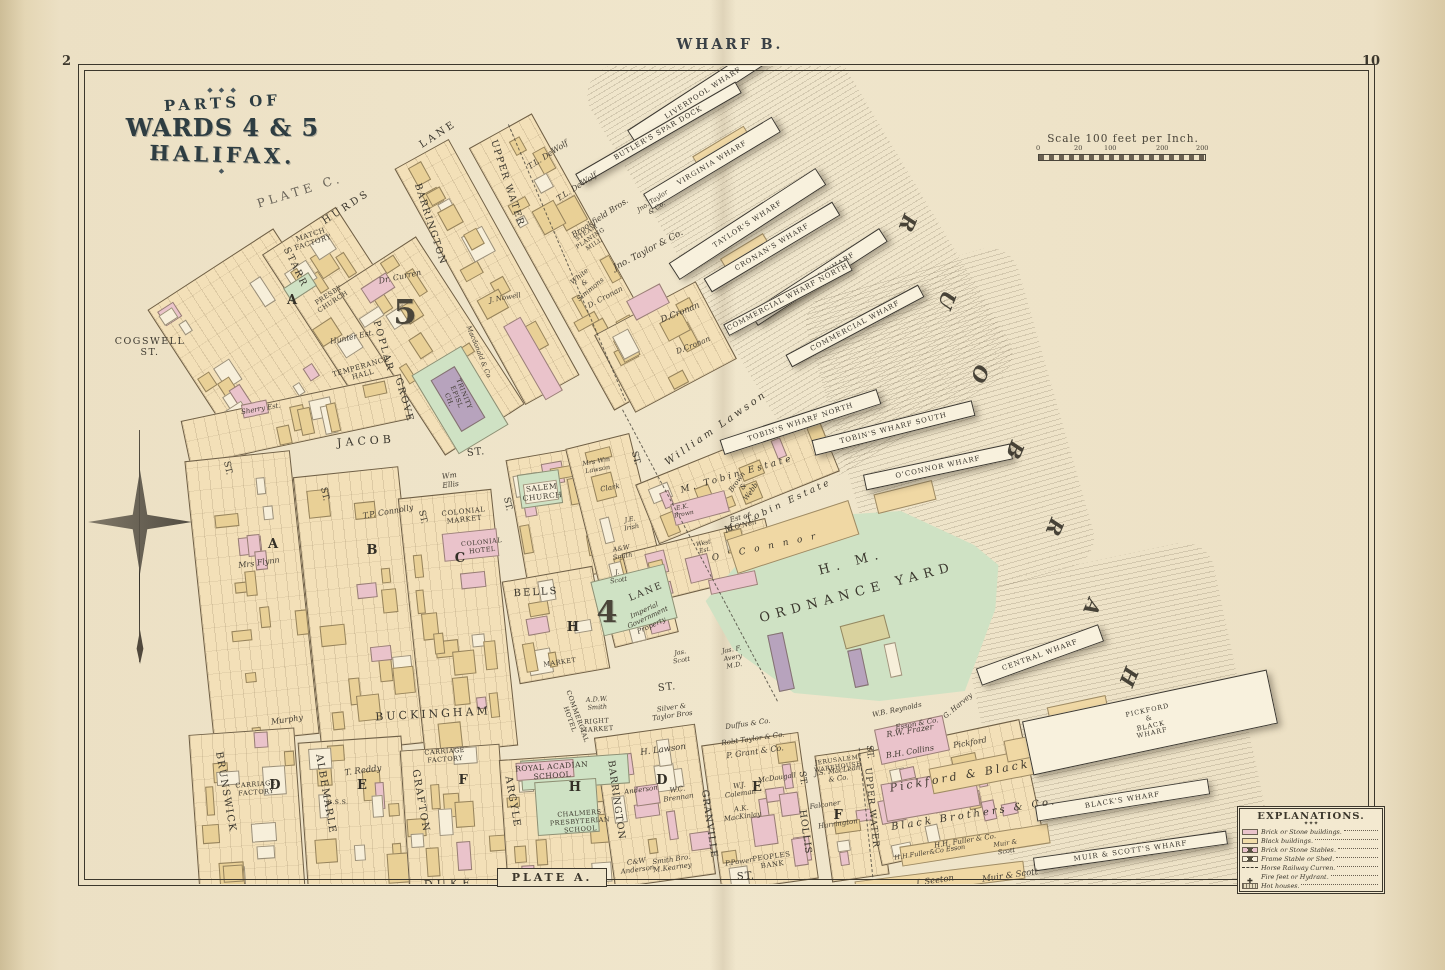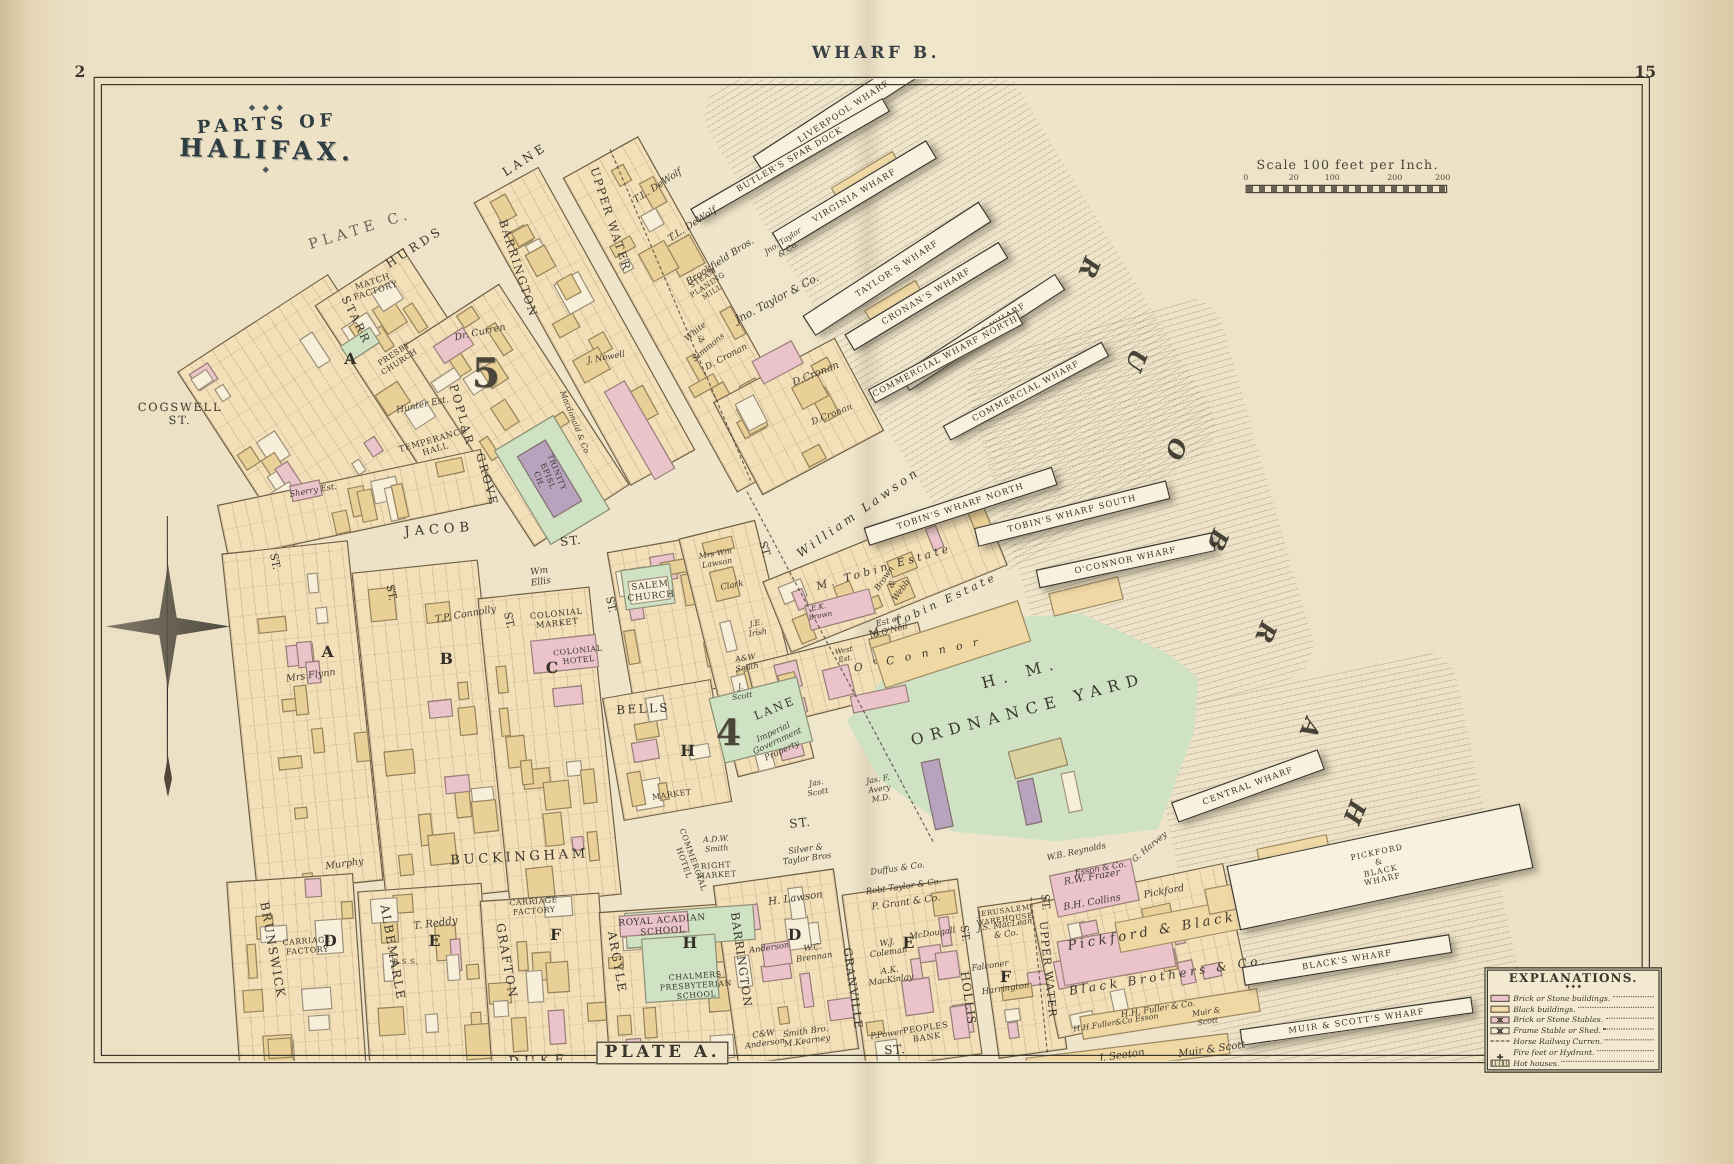--- a/index.html
+++ b/index.html
@@ -9,21 +9,21 @@
   #fold{position:absolute;left:710px;top:0;width:26px;height:970px;
     background:linear-gradient(90deg,rgba(120,100,70,0),rgba(120,100,70,.14),rgba(120,100,70,0));}
   .frame{position:absolute;border:1.2px solid #3c372c;pointer-events:none;}
   #frame-outer{left:78px;top:64px;width:1295px;height:820px;}
   #frame-inner{left:84px;top:70px;width:1283px;height:808px;border-width:.8px;}
   #map{position:absolute;left:0;top:0;width:1445px;height:970px;clip-path:inset(66px 74px 86px 80px);}
   .pagenum{position:absolute;font-size:13px;color:#3c372c;font-weight:bold;}
   #plate-top{position:absolute;left:660px;top:36px;width:140px;text-align:center;font-size:14px;
     font-weight:bold;letter-spacing:3px;color:#3a4146;}
   #plate-bottom{position:absolute;left:497px;top:868px;width:108px;height:17px;border:1px solid #3c372c;
-    background:#efe4c8;text-align:center;font-size:14px;font-weight:bold;letter-spacing:3px;color:#3c372c;line-height:17px;z-index:9;}
+    background:#efe4c8;text-align:center;font-size:11px;font-weight:bold;letter-spacing:3px;color:#3c372c;line-height:17px;z-index:9;}
   
   #cartouche{position:absolute;left:115px;top:86px;width:215px;text-align:center;color:#2e3d42;z-index:8;}
   #cartouche .c1{font-size:15px;font-weight:bold;letter-spacing:4px;transform:rotate(-3deg);}
   #cartouche .c2{font-size:24px;font-weight:bold;letter-spacing:1px;text-shadow:1px 1px 0 rgba(40,50,55,.3);margin-top:1px;}
   #cartouche .c3{font-size:21px;font-weight:bold;letter-spacing:4px;transform:rotate(1.5deg);text-shadow:1px 1px 0 rgba(40,50,55,.3);}
   #cartouche .orn{font-size:7px;letter-spacing:2px;color:#4a585e;}
   
   #scalebar{position:absolute;left:1036px;top:132px;width:174px;height:32px;color:#4a453a;z-index:8;}
   #scalebar .t{position:absolute;left:0;top:0;width:100%;text-align:center;font-size:10.5px;letter-spacing:1px;}
   #scalebar .bar{position:absolute;left:2px;top:22px;width:166px;height:5px;border:1px solid #4a453a;
@@ -74,21 +74,21 @@
   .lb.num{font-weight:bold;color:#4b463a;text-shadow:1px 1px 0 rgba(75,70,58,.3);}
   .hletter{position:absolute;font-size:20px;font-weight:bold;font-style:italic;color:#3a362c;opacity:.92;z-index:4;}
 </style>
 </head>
 <body>
 
 <div id="page">
   <div id="fold"></div>
 
   <span class="pagenum" style="left:62px;top:53px;">2</span>
-  <span class="pagenum" style="left:1362px;top:53px;">15</span>
+  <span class="pagenum" style="left:1362px;top:53px;">10</span>
   <div id="plate-top">WHARF B.</div>
 
   <div id="map">
       <div class="hatch" style="left: 680px; top: -10px; width: 240px; height: 470px; transform: rotate(-31deg);"></div>
       <div class="hatch" style="left: 840px; top: 265px; width: 220px; height: 330px; transform: rotate(-16deg);"></div>
       <div class="hatch" style="left: 990px; top: 560px; width: 260px; height: 380px; transform: rotate(-12deg);"></div>
       <div class="block" style="left: 183px; top: 254.5px; width: 150px; height: 175px; transform: rotate(-33deg);">
         <div class="bld" style="left: 6.34869px; top: 5.80236px; width: 18.1938px; height: 17.2023px; background: rgb(234, 195, 203);"></div>
         <div class="bld" style="left: 79.2071px; top: 142.061px; width: 8.12193px; height: 11.8241px; background: rgb(247, 239, 218);"></div>
         <div class="bld" style="left: 21.6647px; top: 84.0028px; width: 19.8002px; height: 25.1869px; background: rgb(247, 239, 218);"></div>
@@ -597,20 +597,21 @@
       <div class="hletter" style="left: 1129px; top: 677px; transform: translate(-50%, -50%) rotate(112deg);">H</div>
     </div>
 
   <div class="frame" id="frame-outer"></div>
   <div class="frame" id="frame-inner"></div>
   <div id="plate-bottom">PLATE A.</div>
 
   <div id="cartouche">
     <div class="orn">◆ ◆ ◆</div>
     <div class="c1">PARTS OF</div>
+    <div class="c2">WARDS 4 &amp; 5</div>
     <div class="c3">HALIFAX.</div>
     <div class="orn">◆</div>
   </div>
 
   <div id="scalebar">
     <div class="t">Scale 100 feet per Inch.</div>
     <div class="bar"></div>
   <div class="tick" style="left: 0px;">0</div>
       <div class="tick" style="left: 38px;">20</div>
       <div class="tick" style="left: 68px;">100</div>

